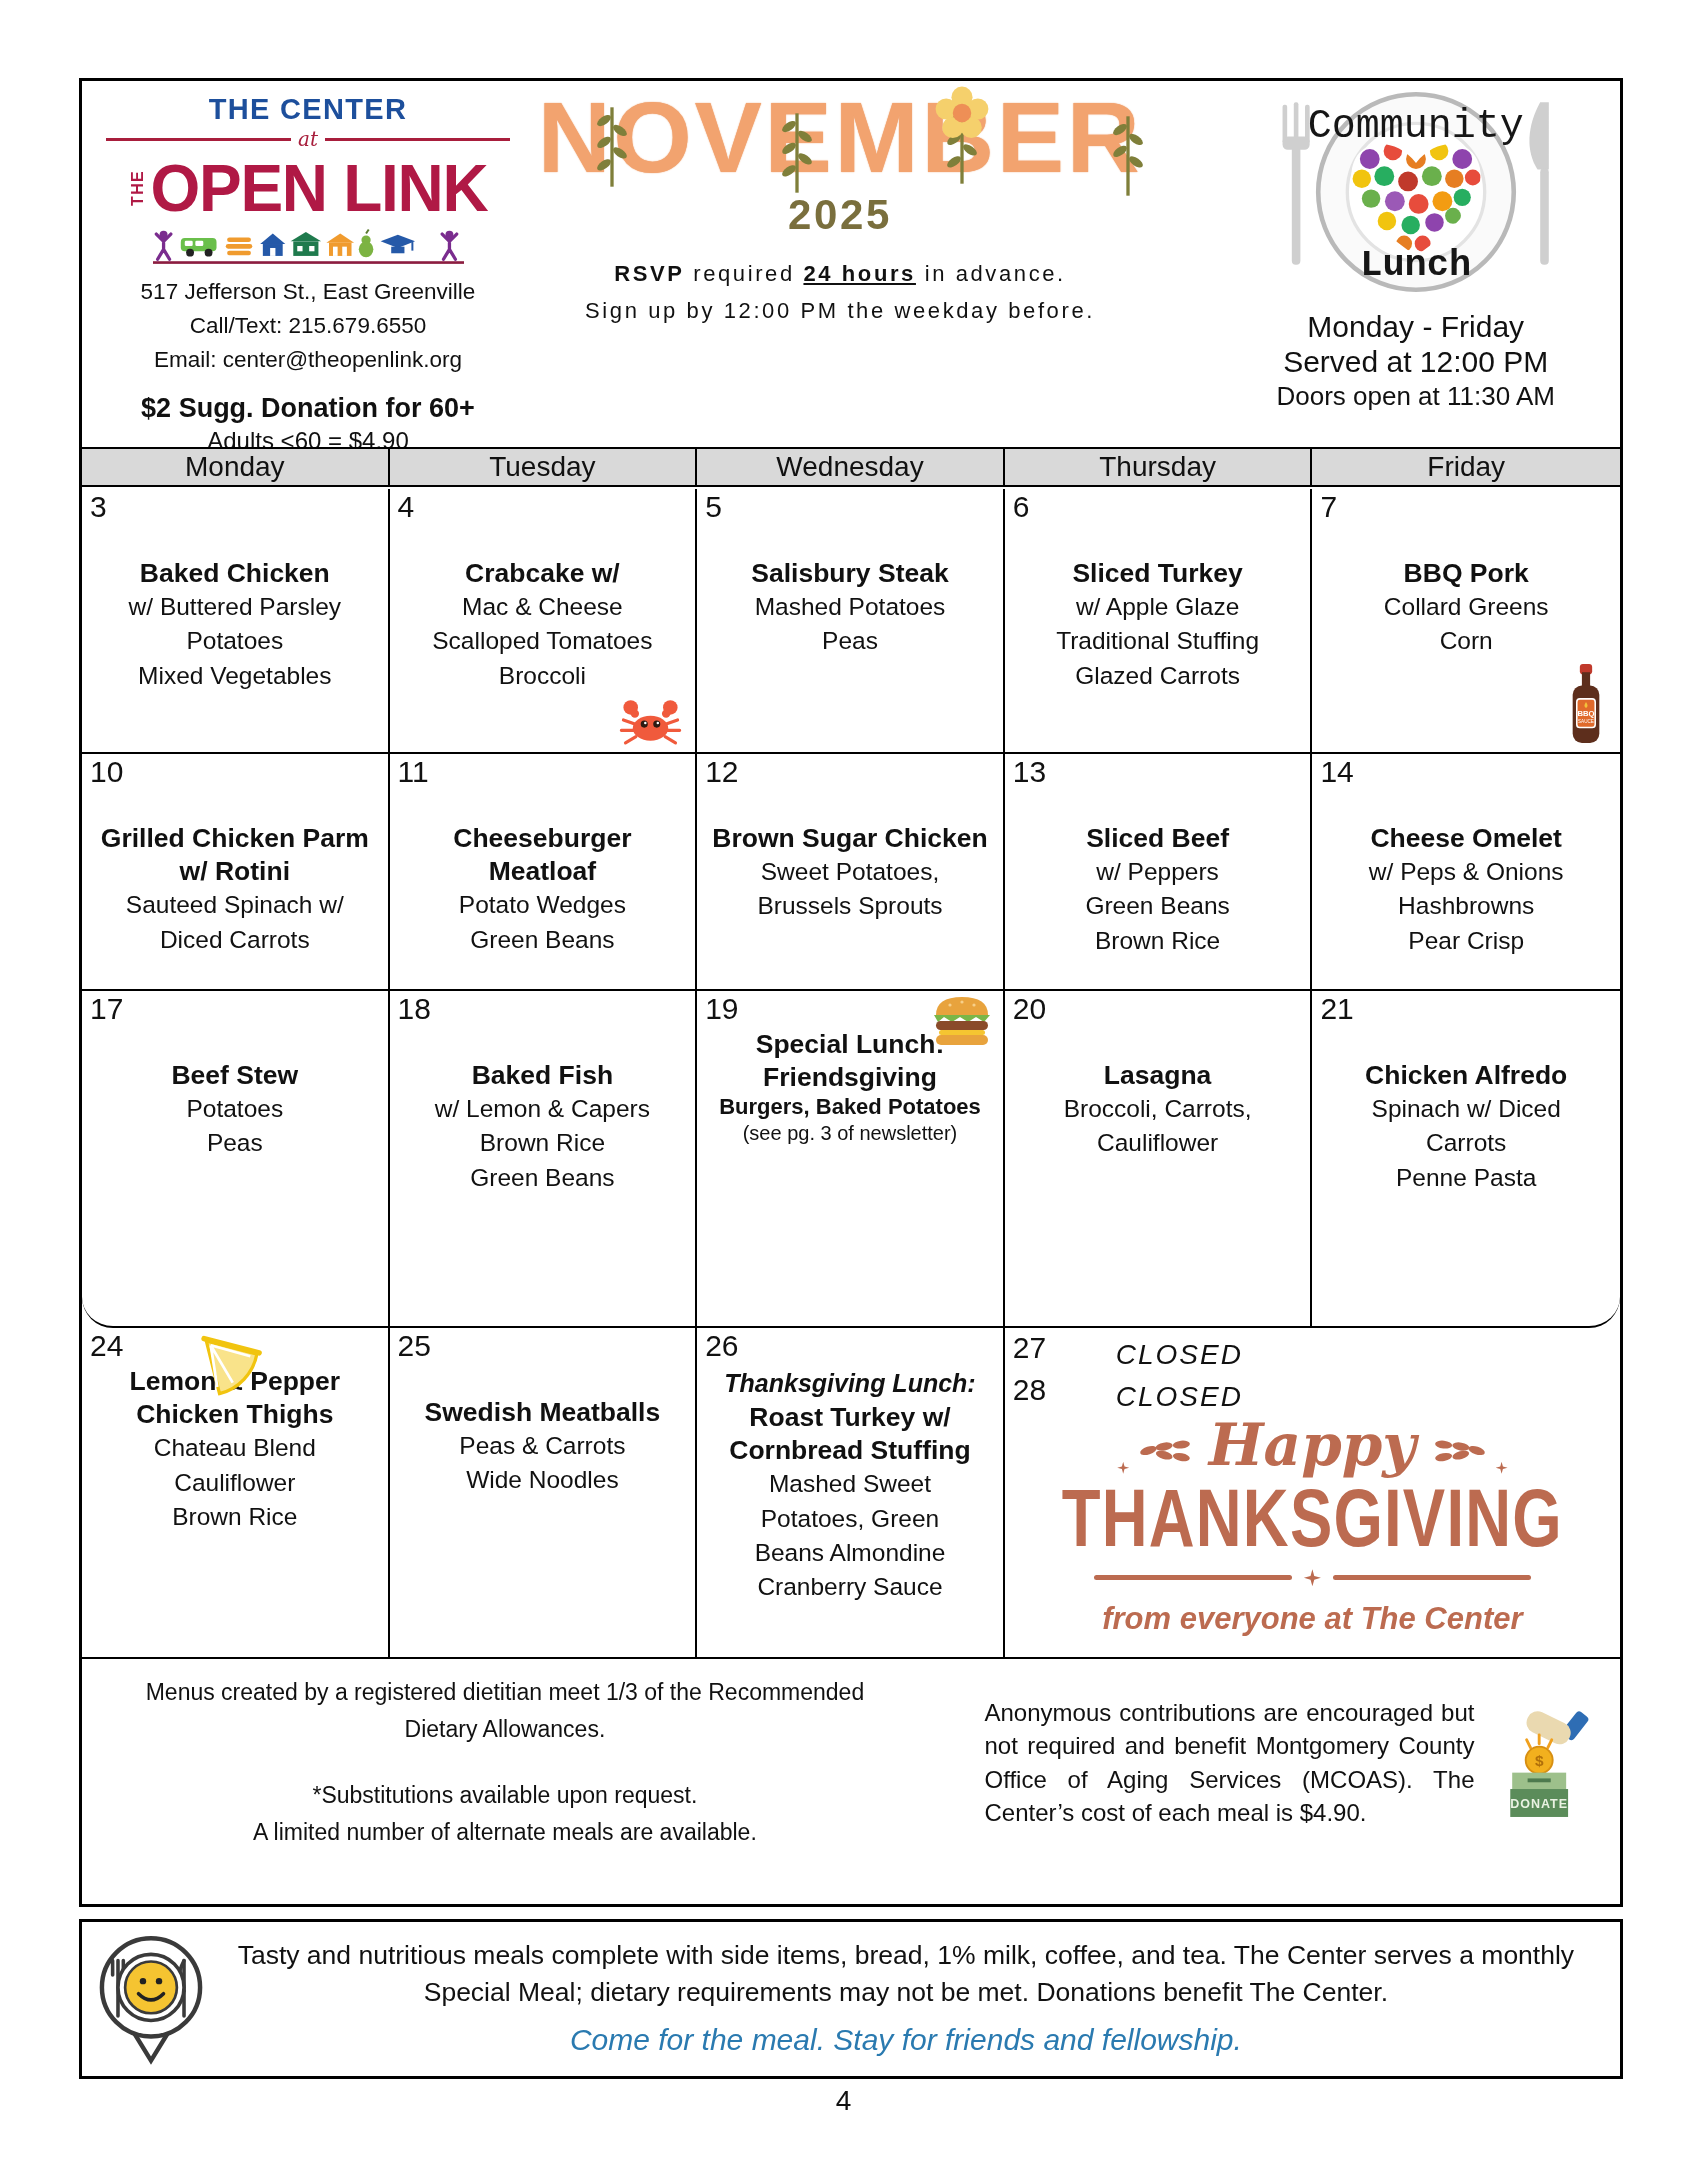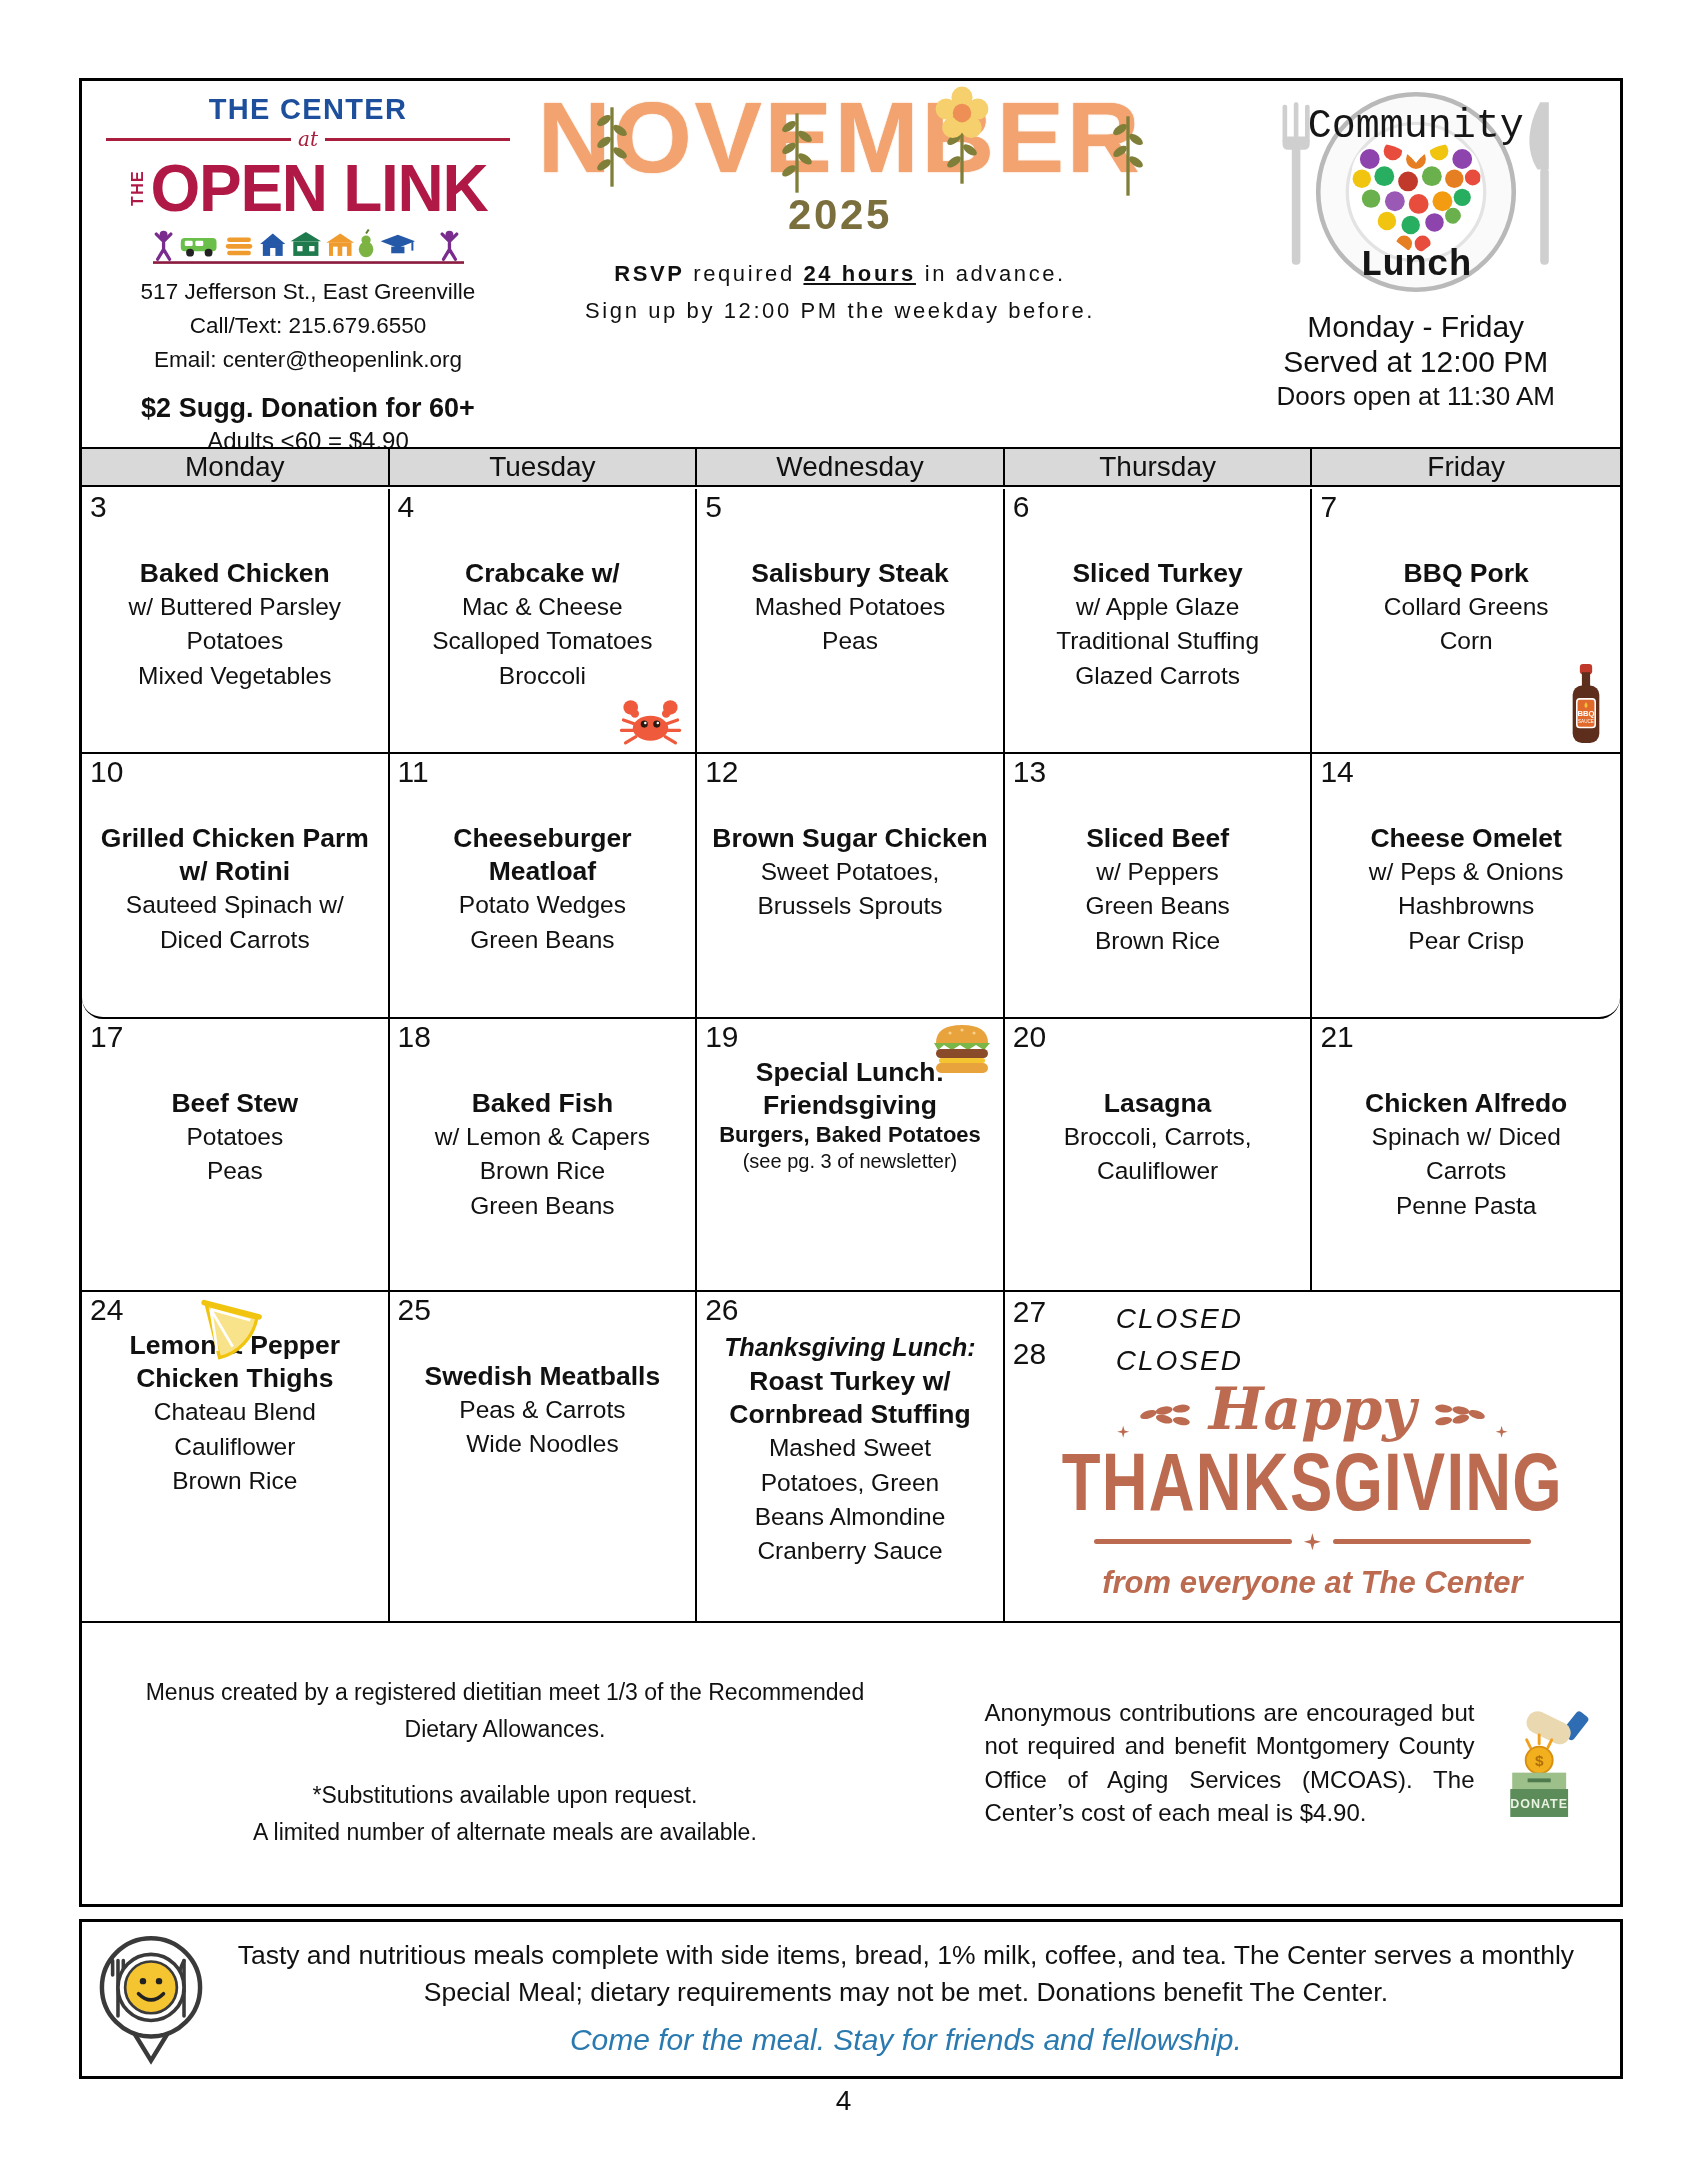--- a/index.html
+++ b/index.html
@@ -388,21 +388,21 @@
                 <text x="20" y="52" font-size="7.5" font-weight="bold" fill="#fff" text-anchor="middle" font-family="Liberation Sans, sans-serif">BBQ</text>
                 <text x="20" y="59" font-size="4.5" fill="#fff" text-anchor="middle" font-family="Liberation Sans, sans-serif">SAUCE</text>
               </svg></span>
             <div class="cell-body">
               <div class="menu-title">BBQ Pork</div>
               <div class="menu-line">Collard Greens</div>
               <div class="menu-line">Corn</div>
             </div>
           </div>
         </div>
-        <div class="week-row" style="height: 265px; border-radius: 21px;">
+        <div class="week-row" style="height: 237px;">
           <div class="cell">
             <div class="cell-date">10</div>
             <div class="cell-body">
               <div class="menu-title">Grilled Chicken Parm w/ Rotini</div>
               <div class="menu-line">Sauteed Spinach w/</div>
               <div class="menu-line">Diced Carrots</div>
             </div>
           </div>
           <div class="cell">
             <div class="cell-date">11</div>
@@ -432,21 +432,21 @@
           <div class="cell">
             <div class="cell-date">14</div>
             <div class="cell-body">
               <div class="menu-title">Cheese Omelet</div>
               <div class="menu-line">w/ Peps &amp; Onions</div>
               <div class="menu-line">Hashbrowns</div>
               <div class="menu-line">Pear Crisp</div>
             </div>
           </div>
         </div>
-        <div class="week-row" style="height: 273px;">
+        <div class="week-row" style="height: 337px; border-radius: 31px;">
           <div class="cell">
             <div class="cell-date">17</div>
             <div class="cell-body">
               <div class="menu-title">Beef Stew</div>
               <div class="menu-line">Potatoes</div>
               <div class="menu-line">Peas</div>
             </div>
           </div>
           <div class="cell">
             <div class="cell-date">18</div>

